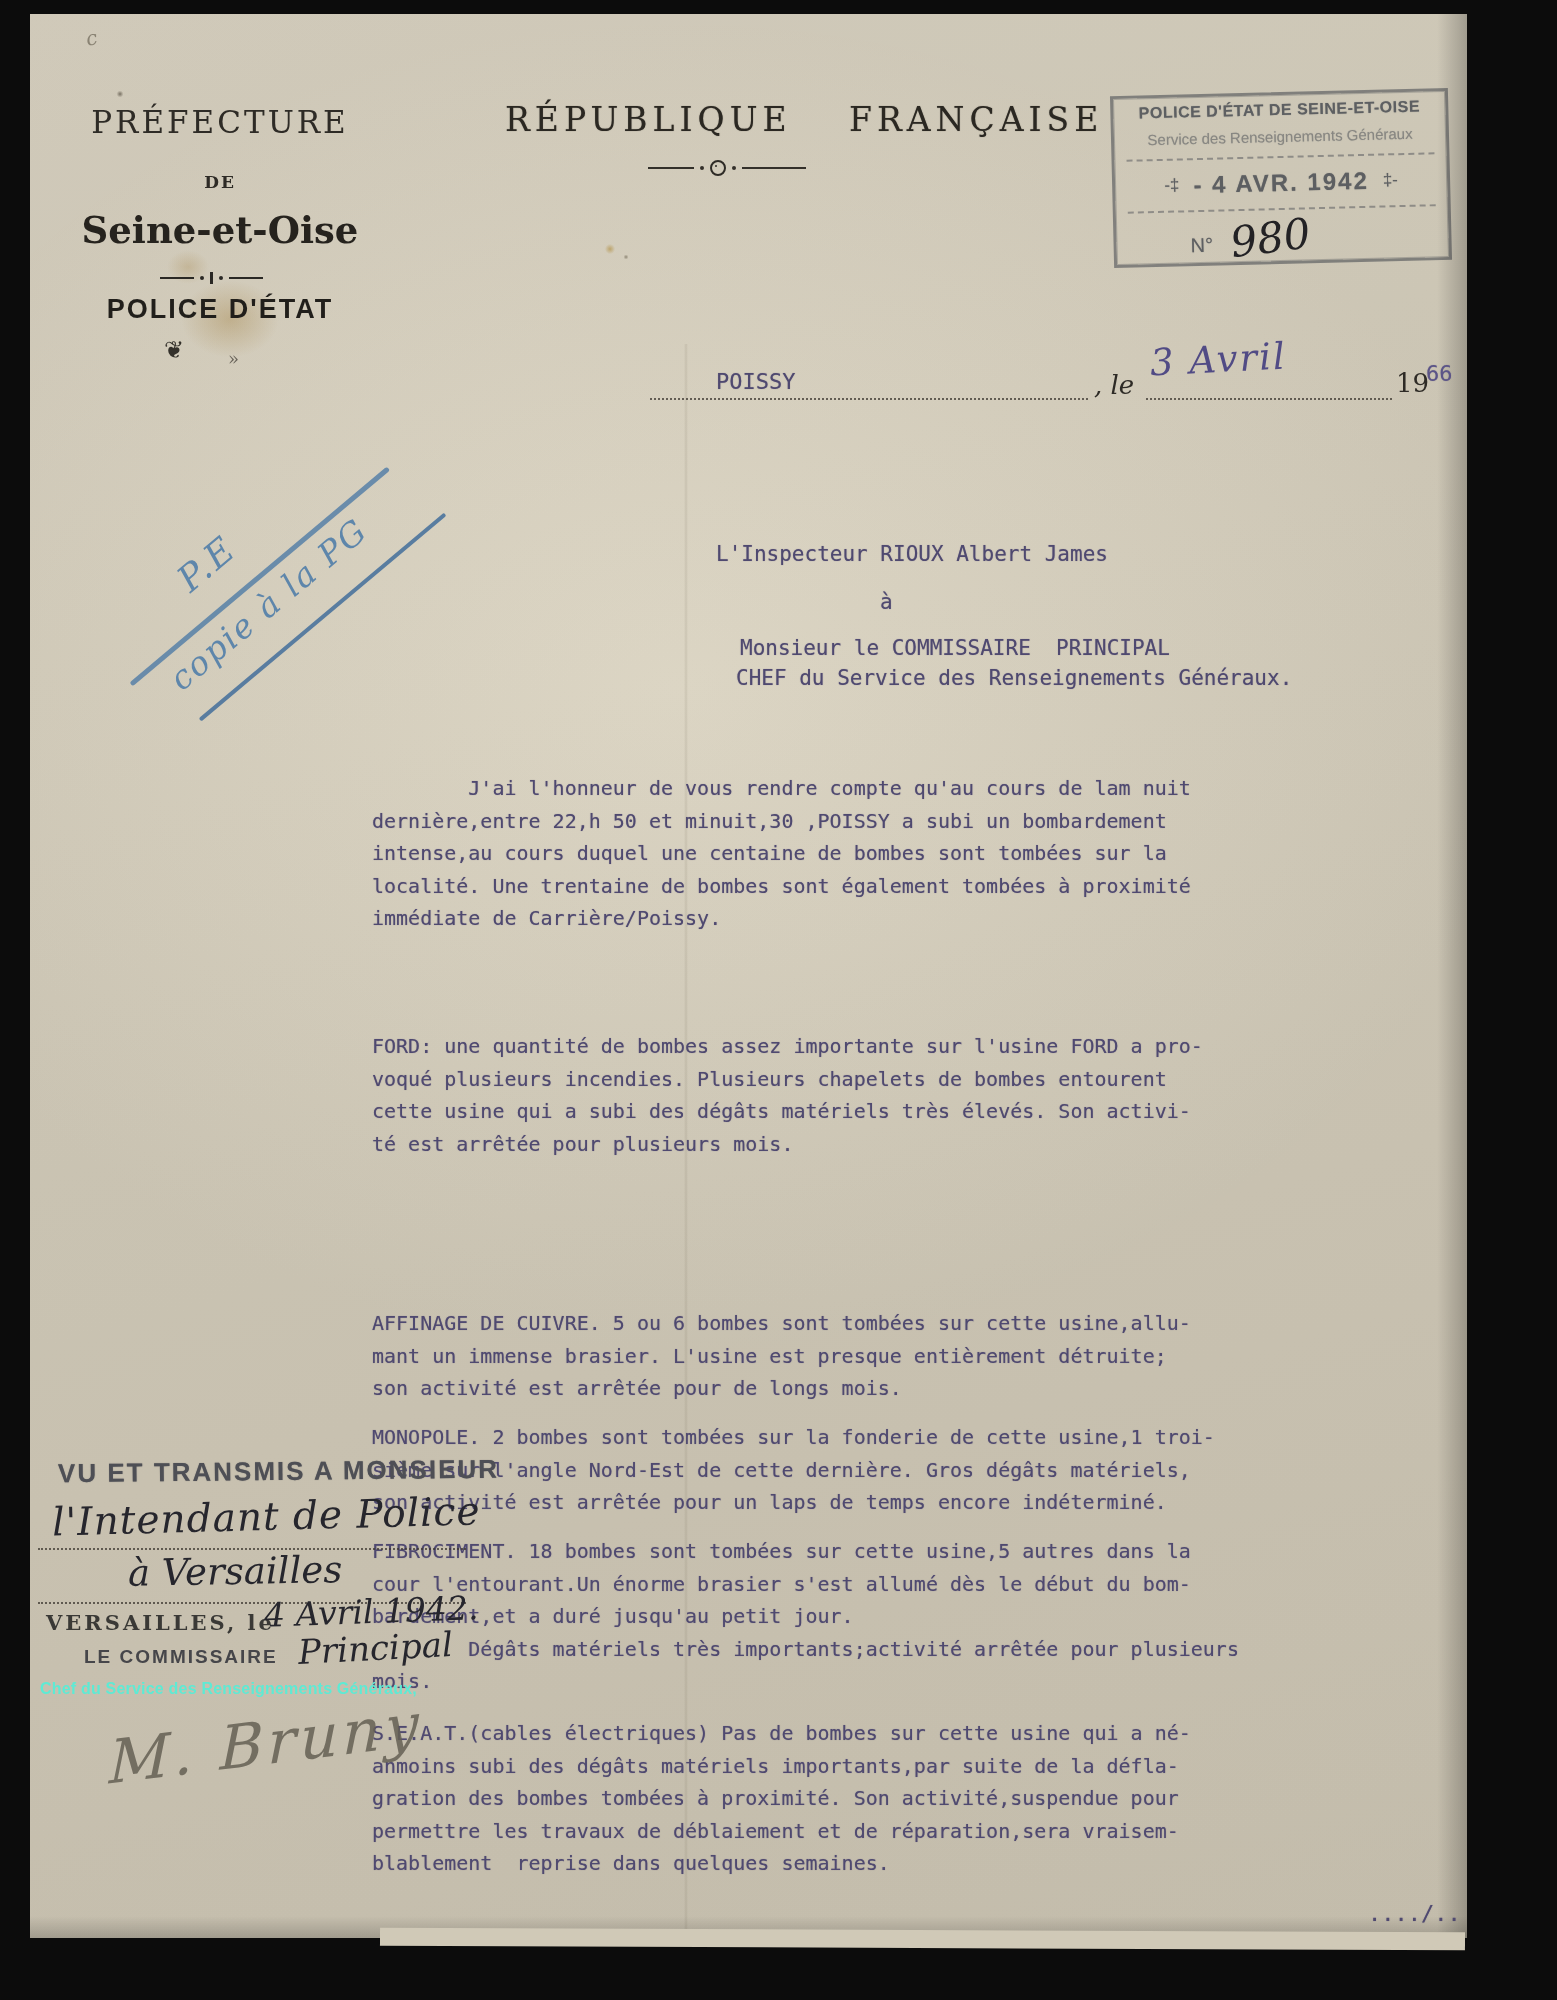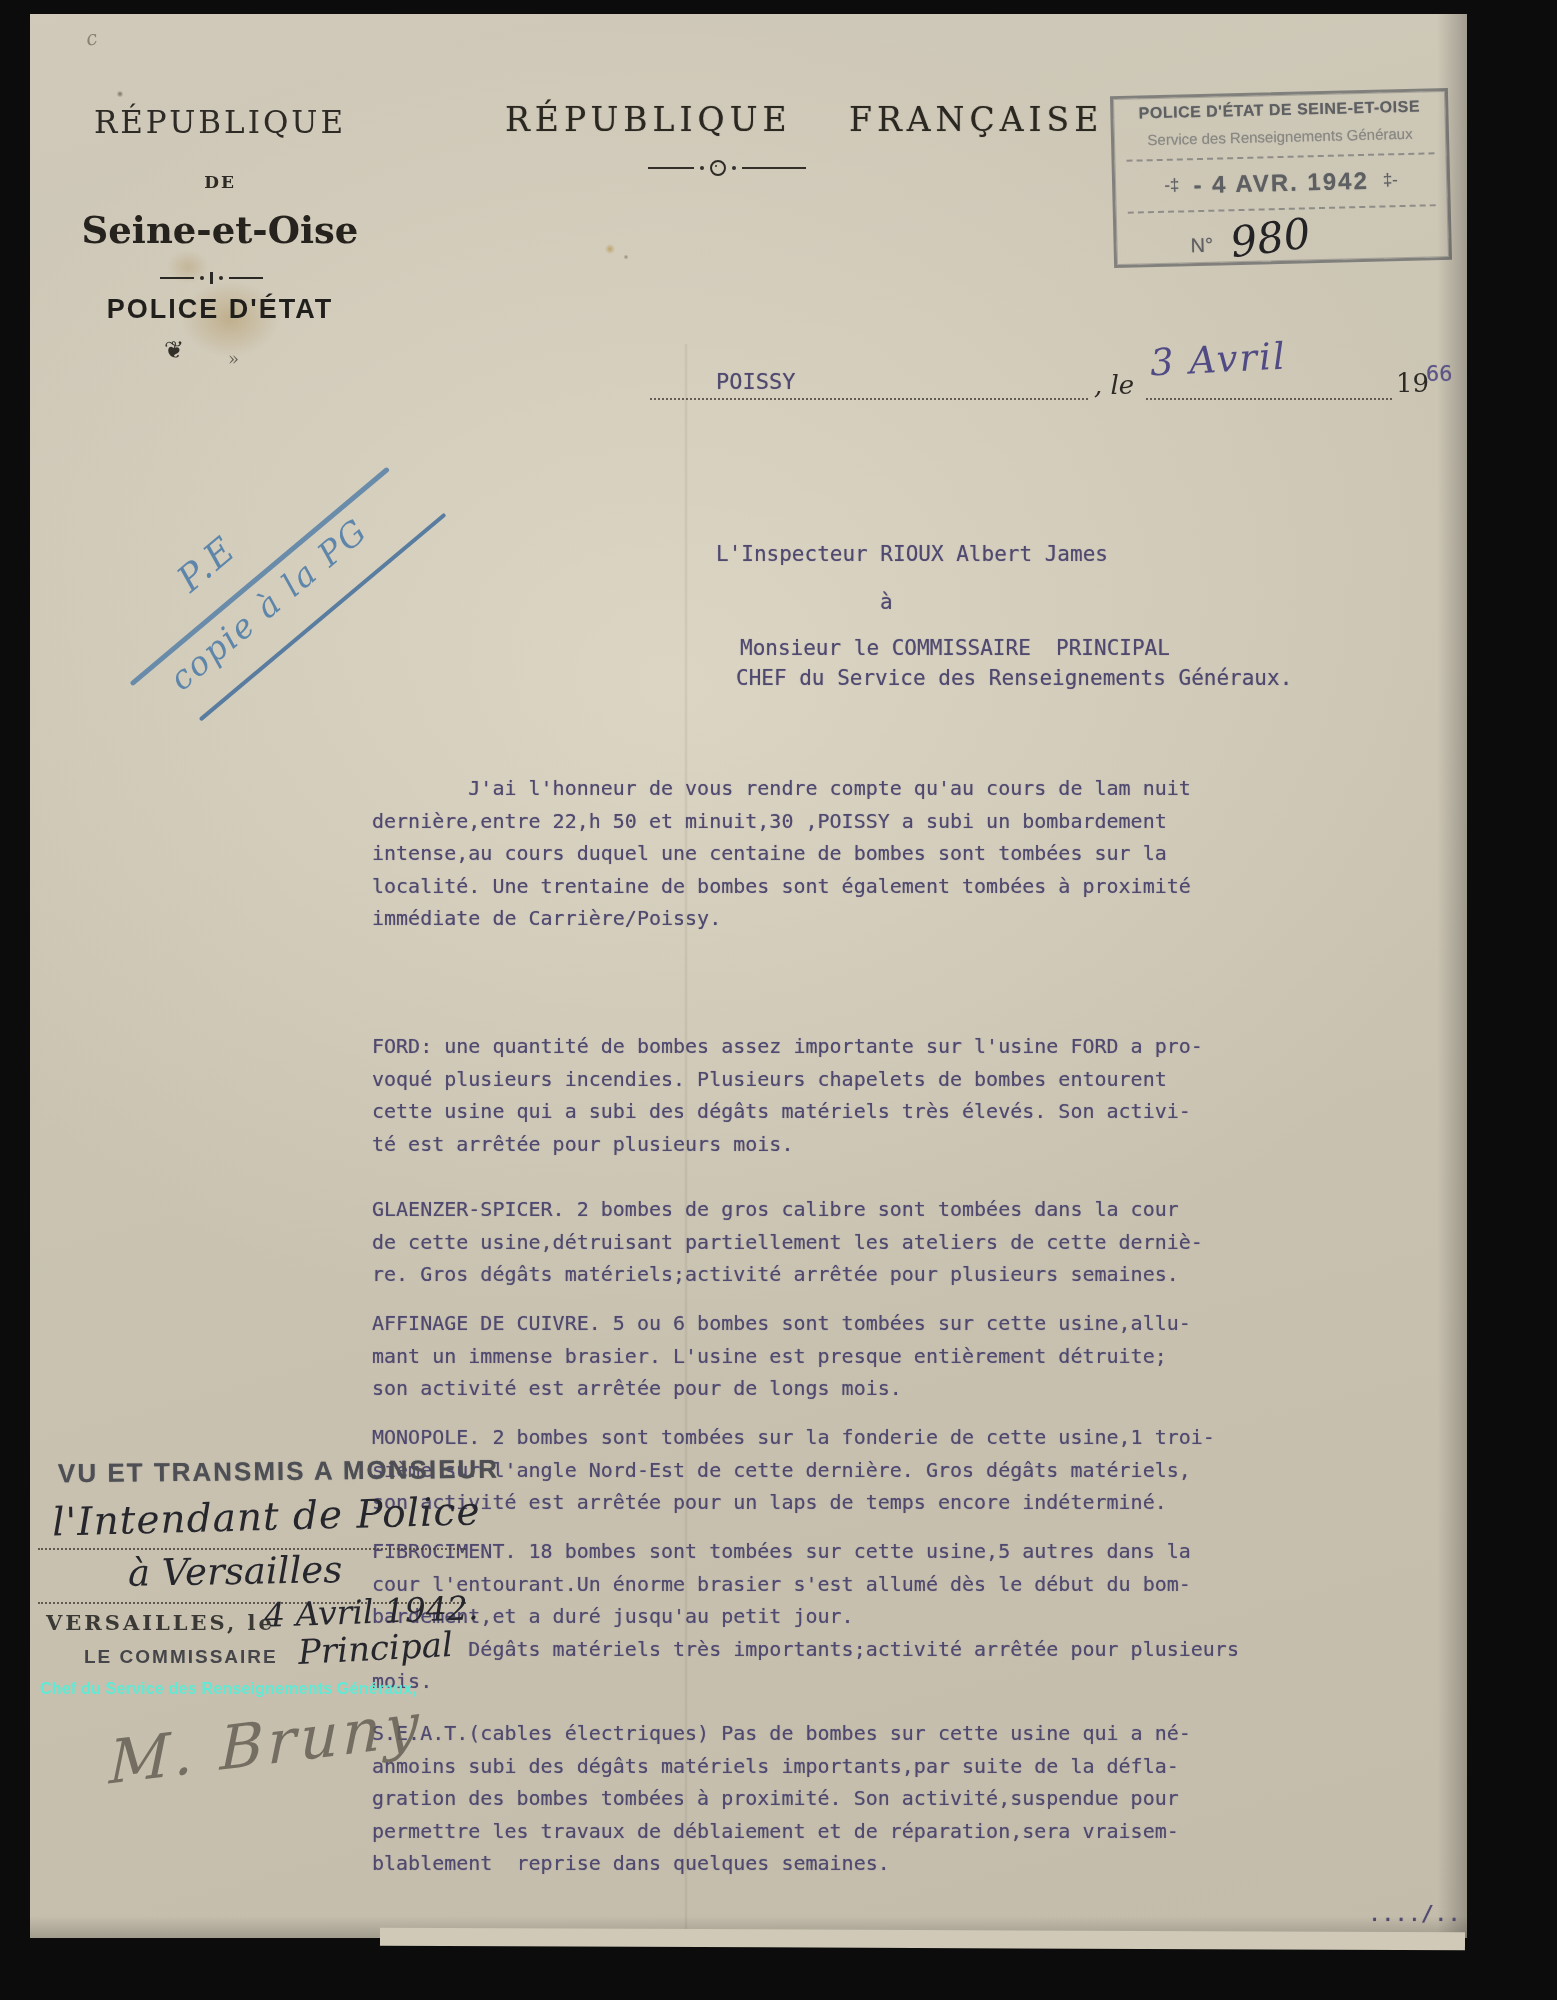--- a/index.html
+++ b/index.html
@@ -57,21 +57,21 @@
 <div id="screen">
   <div class="paper">
     <div class="crease-v"></div>
     <div class="edge-shadow"></div>
     <div class="bottom-shadow"></div>
   </div>
   <div class="undersheet"></div>
 
   <div class="abs" style="left:86px;top:26px;font-size:20px;color:rgba(80,72,58,0.55);transform:rotate(-12deg);font-style:italic;">c</div>
 
-  <div class="abs print-serif" style="left:90px;top:104px;width:260px;text-align:center;font-size:31px;letter-spacing:3px;color:#2e2b26;">RÉPUBLIQUE</div>
+  <div class="abs print-serif" style="left:90px;top:104px;width:260px;text-align:center;font-size:31px;letter-spacing:3px;color:#2e2b26;">PRÉFECTURE</div>
   <div class="abs print-serif" style="left:90px;top:172px;width:260px;text-align:center;font-size:17px;letter-spacing:2px;font-weight:bold;color:#2e2b26;">DE</div>
   <div class="abs print-serif" style="left:70px;top:208px;width:300px;text-align:center;font-size:37px;font-weight:bold;color:#26231e;">Seine-et-Oise</div>
   <div class="abs flex-c" style="left:160px;top:272px;">
     <div class="orn-line" style="width:34px;"></div>
     <div class="orn-dot"></div>
     <div class="orn-bar"></div>
     <div class="orn-dot"></div>
     <div class="orn-line" style="width:34px;"></div>
   </div>
   <div class="abs" style="left:90px;top:294px;width:260px;text-align:center;font-size:27px;font-weight:bold;letter-spacing:2px;font-family:'Liberation Sans',sans-serif;color:#211f1b;">POLICE D'ÉTAT</div>
@@ -127,23 +127,20 @@
 dernière,entre 22,h 50 et minuit,30 ,POISSY a subi un bombardement
 intense,au cours duquel une centaine de bombes sont tombées sur la
 localité. Une trentaine de bombes sont également tombées à proximité
 immédiate de Carrière/Poissy.</div>
 
   <div class="abs mono" style="left:372px;top:1030px;"><span class="uhead">FORD:</span><span> une quantité de bombes assez importante sur l'usine FORD a pro-
 voqué plusieurs incendies. Plusieurs chapelets de bombes entourent
 cette usine qui a subi des dégâts matériels très élevés. Son activi-
 té est arrêtée pour plusieurs mois.</span></div>
 
-  <div class="abs mono" style="left:372px;top:1193px;"><span class="uhead">GLAENZER-SPICER.</span><span> 2 bombes de gros calibre sont tombées dans la cour
-de cette usine,détruisant partiellement les ateliers de cette derniè-
-re. Gros dégâts matériels;activité arrêtée pour plusieurs semaines.</span></div>
 
   <div class="abs mono" style="left:372px;top:1307px;"><span class="uhead">AFFINAGE DE CUIVRE.</span><span> 5 ou 6 bombes sont tombées sur cette usine,allu-
 mant un immense brasier. L'usine est presque entièrement détruite;
 son activité est arrêtée pour de longs mois.</span></div>
 
   <div class="abs mono" style="left:372px;top:1421px;"><span class="uhead">MONOPOLE.</span><span> 2 bombes sont tombées sur la fonderie de cette usine,1 troi-
 sième sur l'angle Nord-Est de cette dernière. Gros dégâts matériels,
 son activité est arrêtée pour un laps de temps encore indéterminé.</span></div>
 
   <div class="abs mono" style="left:372px;top:1535px;"><span class="uhead">FIBROCIMENT.</span><span> 18 bombes sont tombées sur cette usine,5 autres dans la

